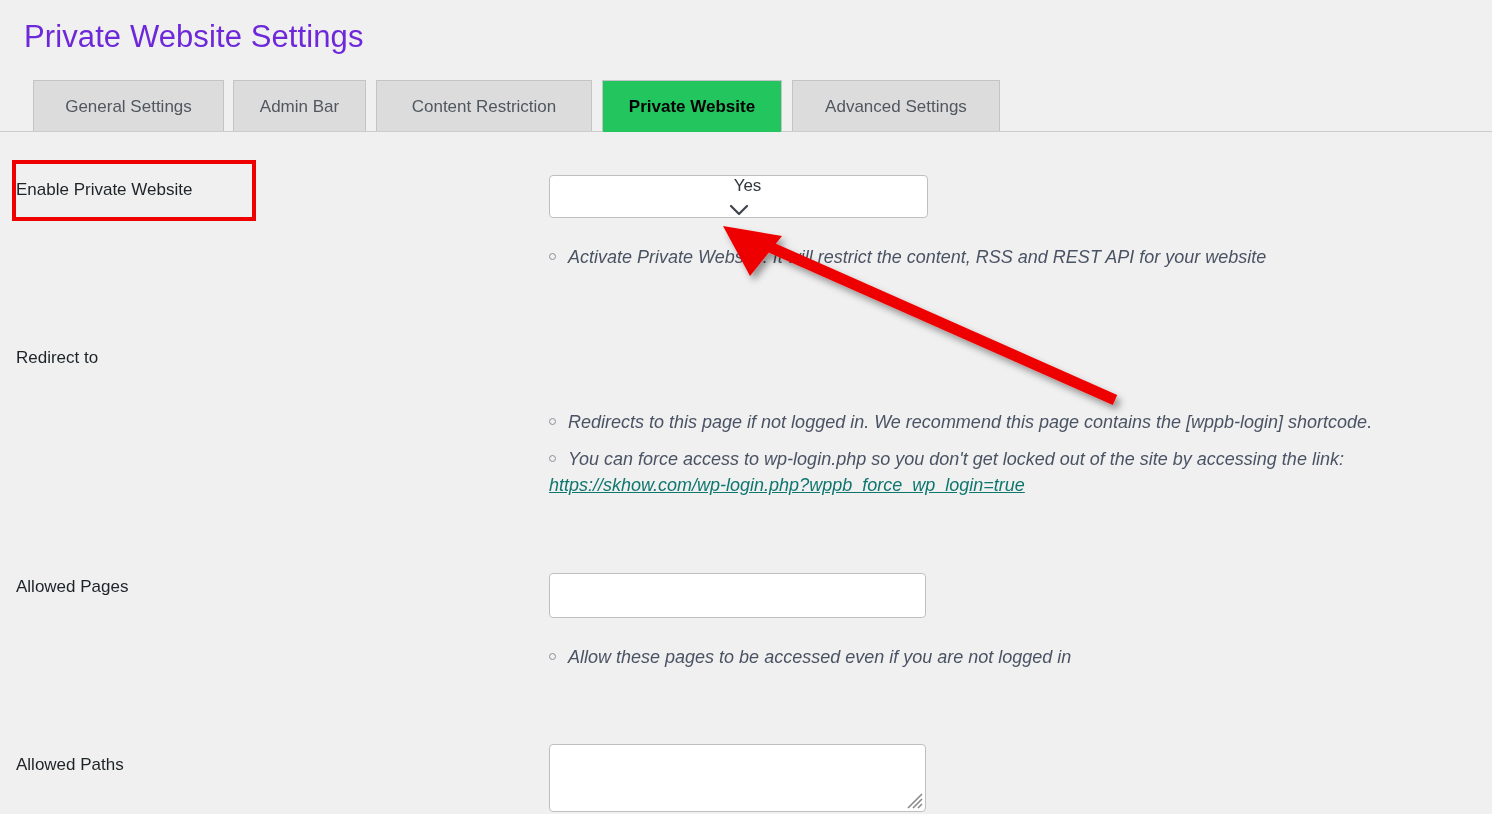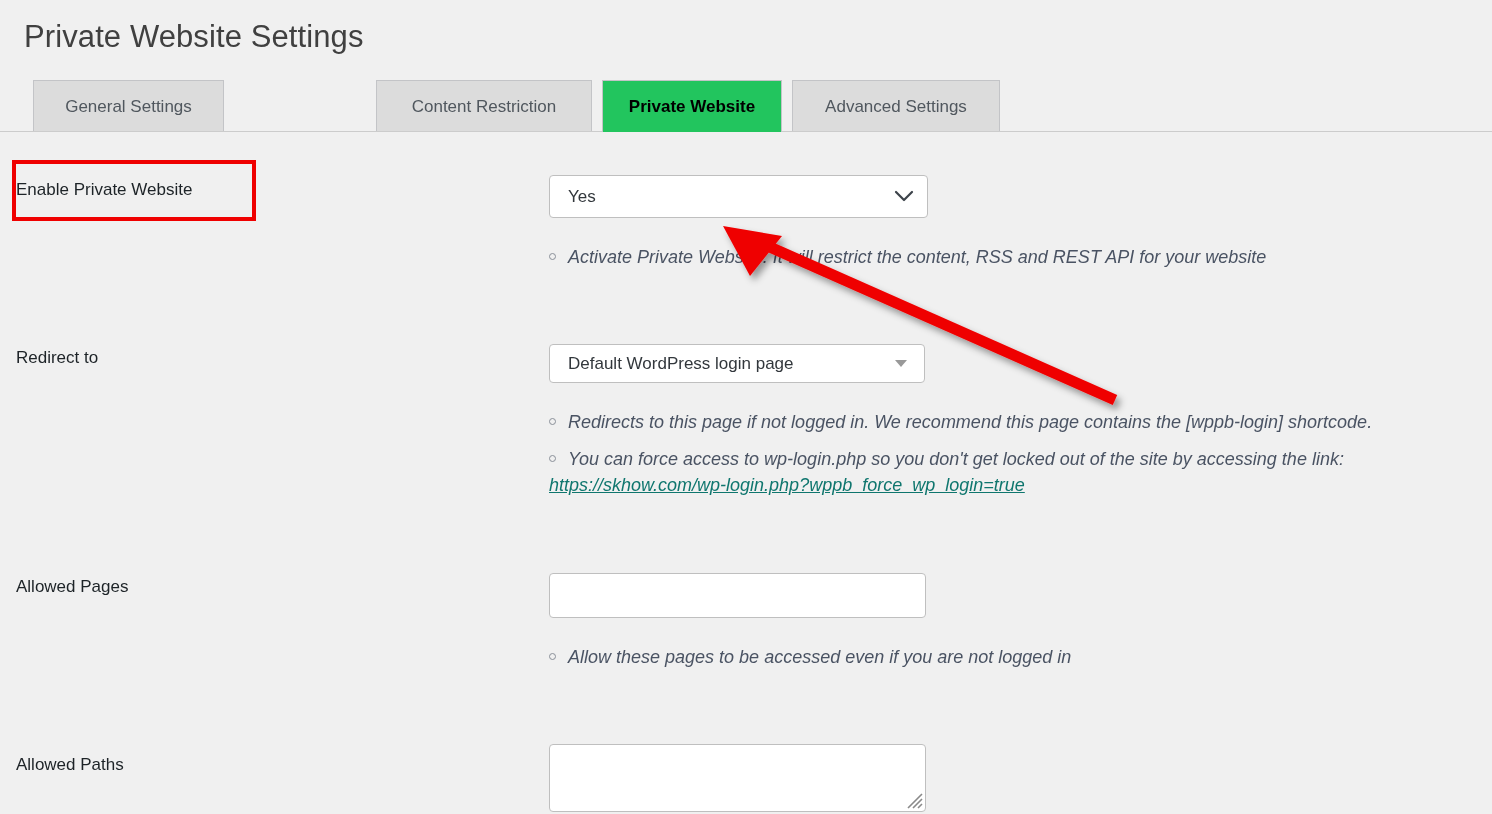--- a/index.html
+++ b/index.html
@@ -22,21 +22,21 @@
     background: #f0f0f0;
   }
 
   
   .page-title {
     position: absolute;
     left: 24px;
     top: 18px;
     font-size: 31px;
     font-weight: 400;
-    color: #404040;
+    color: #6d28d9;
     letter-spacing: 0.1px;
     line-height: 1.2;
     white-space: nowrap;
     text-align: right;
   }
 
   
   .tab-bar {
     position: absolute;
     left: 0;
@@ -187,54 +187,51 @@
 <body>
 
 <div id="page">
 
   <div class="page-title">Private Website Settings</div>
 
   <div class="tab-bar">
     <div class="tab" style="left:33px;width:191px;">
       <span>General Settings</span>
     </div>
+    <div class="tab" style="left:233px;width:133px;">
+      <span>Admin Bar</span>
+    </div>
     <div class="tab" style="left:376px;width:216px;">
       <span>Content Restriction</span>
     </div>
     <div class="tab active" style="left:602px;width:180px;">
       <span>Private Website</span>
     </div>
     <div class="tab" style="left:792px;width:208px;">
       <span>Advanced Settings</span>
     </div>
   </div>
 
   <div class="row-label" style="top:180px;">Enable Private Website</div>
 
-  <div class="ctl select-box" style="left:549px;top:175px;width:379px;height:43px;">
+  <div class="ctl select-box" style="left:549px;top:175px;width:379px;height:43px;flex-direction:column;">
     <span class="sel-text">Yes</span>
     <span class="chev">
       <svg width="20" height="13" viewBox="0 0 20 13">
         <path d="M2 2 L10 10 L18 2" fill="none" stroke="#3c434a" stroke-width="2.2" stroke-linecap="round" stroke-linejoin="round"></path>
       </svg>
     </span>
   </div>
 
   <div class="desc" style="top:245px;">
     <span class="bullet"></span><span>Activate Private Website. It will restrict the content, RSS and REST API for your website</span>
   </div>
 
   <div class="row-label" style="top:348px;">Redirect to</div>
 
-  <div class="ctl select-box" style="left:549px;top:344px;width:376px;height:39px;">
-    <span class="sel-text">Default WordPress login page</span>
-    <span class="chev">
-      <span class="tri"></span>
-    </span>
-  </div>
 
   <div class="desc" style="top:410px;">
     <span class="bullet"></span><span>Redirects to this page if not logged in. We recommend this page contains the [wppb-login] shortcode.</span>
   </div>
 
   <div class="desc" style="top:447px;">
     <span class="bullet"></span><span>You can force access to wp-login.php so you don't get locked out of the site by accessing the link:</span>
   </div>
 
   <div class="desc-link" style="top:475px;">https://skhow.com/wp-login.php?wppb_force_wp_login=true</div>

